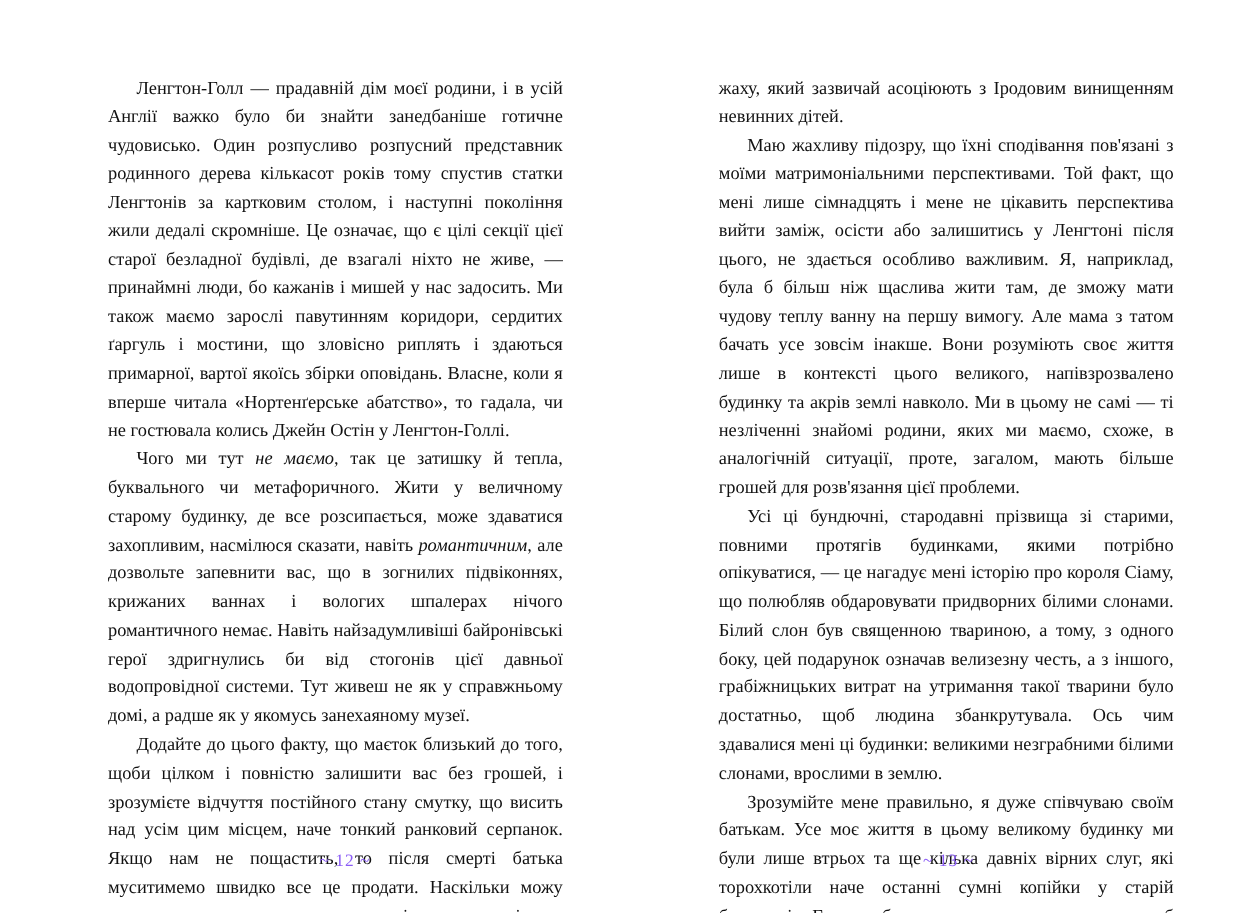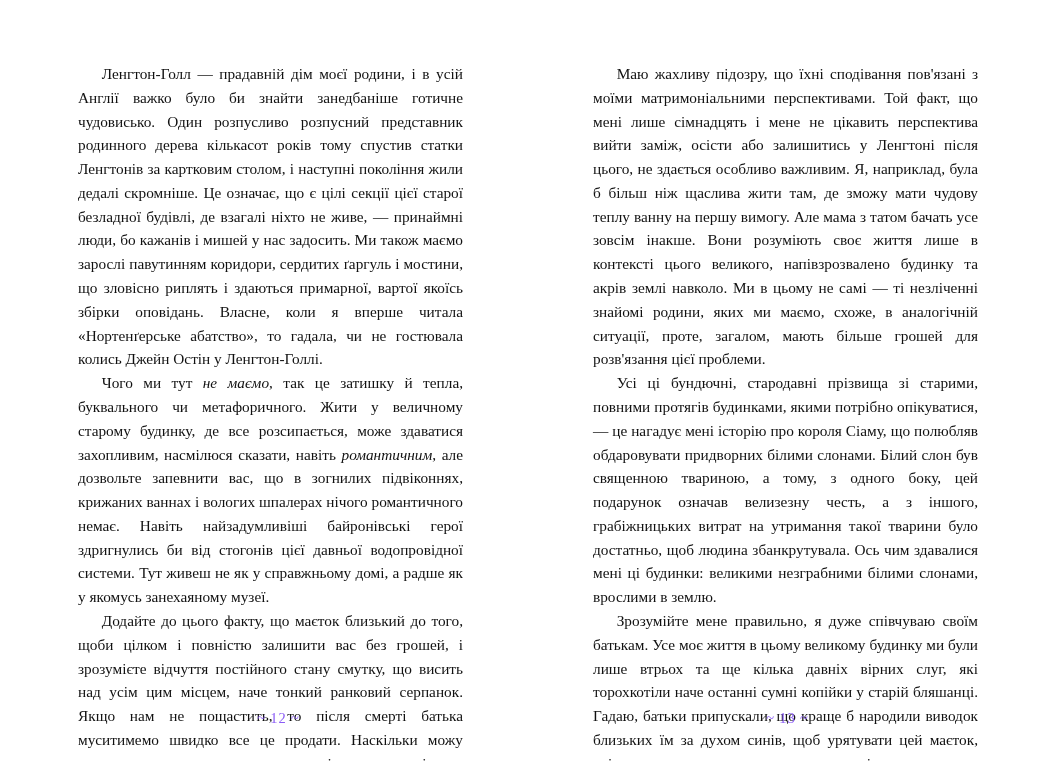--- a/index.html
+++ b/index.html
@@ -13,21 +13,21 @@
     font-family: "Liberation Serif", "DejaVu Serif", serif;
     color: #1a1a1a;
     overflow: hidden;
   }
   .spread {
     position: relative;
     width: 1050px;
     height: 761px;
     display: flex;
     box-sizing: border-box;
-    padding: 62px 0 0 0;
+    padding: 62px 0 0 12px;
   }
   .page {
     position: relative;
     box-sizing: border-box;
     width: 525px;
     height: 699px;
     padding: 0 0 0 0;
   }
   .page-left .text-col {
     margin: 0 62px 0 78px;
@@ -78,20 +78,21 @@
     <div class="text-col">
       <p>Ленгтон-Голл — прадавній дім моєї родини, і в усій Англії важко було би знайти занедбаніше готичне чудовисько. Один розпусливо розпусний представник родинного дерева кількасот років тому спустив статки Ленгтонів за картковим столом, і наступні покоління жили дедалі скромніше. Це означає, що є цілі секції цієї старої безладної будівлі, де взагалі ніхто не живе, — принаймні люди, бо кажанів і мишей у нас задосить. Ми також маємо зарослі павутинням коридори, сердитих ґаргуль і мостини, що зловісно риплять і здаються примарної, вартої якоїсь збірки оповідань. Власне, коли я вперше читала «Нортенґерське абатство», то гадала, чи не гостювала колись Джейн Остін у Ленгтон-Голлі.</p>
       <p><span>Чого ми тут <em>не маємо</em>, так це затишку й тепла, буквального чи метафоричного. Жити у величному старому будинку, де все розсипається, може здаватися захопливим, насмілюся сказати, навіть <em>романтичним</em>, але дозвольте запевнити вас, що в зогнилих підвіконнях, крижаних ваннах і вологих шпалерах нічого романтичного немає. Навіть найзадумливіші байронівські герої здригнулись би від стогонів цієї давньої водопровідної системи. Тут живеш не як у справжньому домі, а радше як у якомусь занехаяному музеї.</span></p>
       <p>Додайте до цього факту, що маєток близький до того, щоби цілком і повністю залишити вас без грошей, і зрозумієте відчуття постійного стану смутку, що висить над усім цим місцем, наче тонкий ранковий серпанок. Якщо нам не пощастить, то після смерті батька муситимемо швидко все це продати. Наскільки можу сказати, жодних практичних рішень наразі не обговорюють — мої пропозиції розпродати землю або щоб я пішла працювати, зустріли з тим рівнем</p>
     </div>
     <div class="folio">~ 12 ~</div>
   </div>
 
   <div class="page page-right">
     <div class="text-col">
+      <p class="noindent">жаху, який зазвичай асоціюють з Іродовим винищенням невинних дітей.</p>
       <p>Маю жахливу підозру, що їхні сподівання пов'язані з моїми матримоніальними перспективами. Той факт, що мені лише сімнадцять і мене не цікавить перспектива вийти заміж, осісти або залишитись у Ленгтоні після цього, не здається особливо важливим. Я, наприклад, була б більш ніж щаслива жити там, де зможу мати чудову теплу ванну на першу вимогу. Але мама з татом бачать усе зовсім інакше. Вони розуміють своє життя лише в контексті цього великого, напівзрозвалено будинку та акрів землі навколо. Ми в цьому не самі — ті незліченні знайомі родини, яких ми маємо, схоже, в аналогічній ситуації, проте, загалом, мають більше грошей для розв'язання цієї проблеми.</p>
       <p>Усі ці бундючні, стародавні прізвища зі старими, повними протягів будинками, якими потрібно опікуватися, — це нагадує мені історію про короля Сіаму, що полюбляв обдаровувати придворних білими слонами. Білий слон був священною твариною, а тому, з одного боку, цей подарунок означав велизезну честь, а з іншого, грабіжницьких витрат на утримання такої тварини було достатньо, щоб людина збанкрутувала. Ось чим здавалися мені ці будинки: великими незграбними білими слонами, врослими в землю.</p>
       <p>Зрозумійте мене правильно, я дуже співчуваю своїм батькам. Усе моє життя в цьому великому будинку ми були лише втрьох та ще кілька давніх вірних слуг, які торохкотіли наче останні сумні копійки у старій бляшанці. Гадаю, батьки припускали, що краще б народили виводок близьких їм за духом синів, щоб урятувати цей маєток, аніж одну норовливу та трохи незрозумілу доньку, саме коли вже облишили</p>
     </div>
     <div class="folio">~ 13 ~</div>
   </div>
 
 </div>
 
 </body></html>

